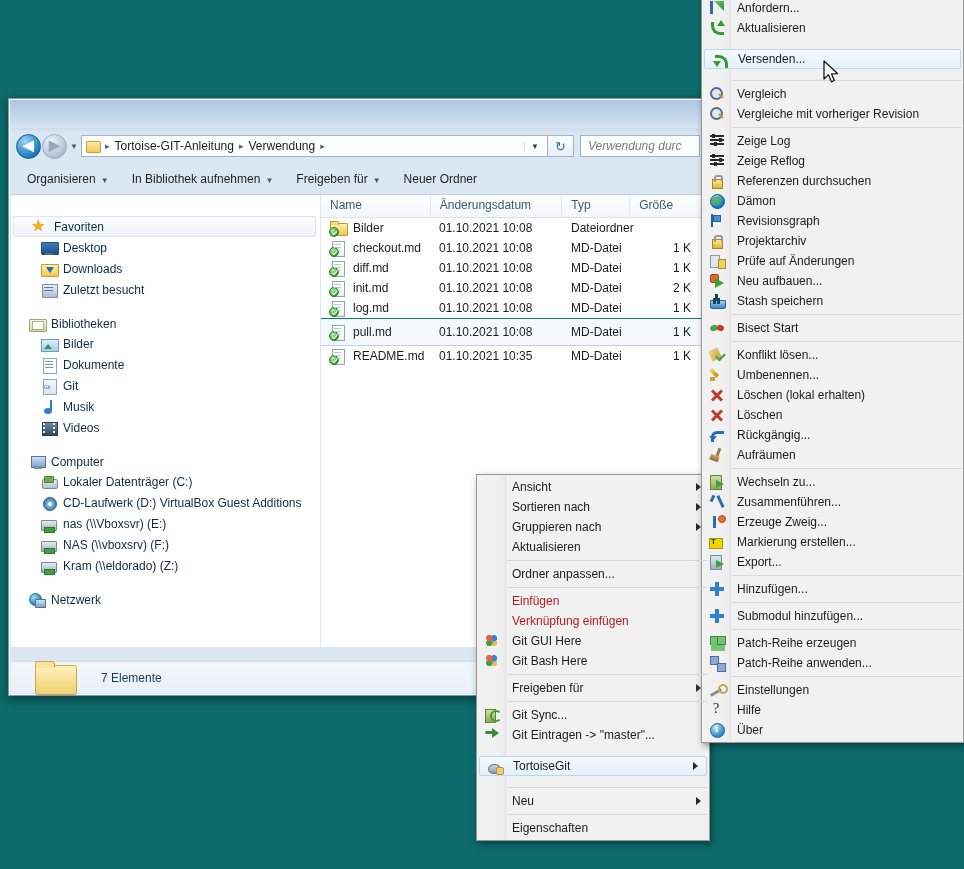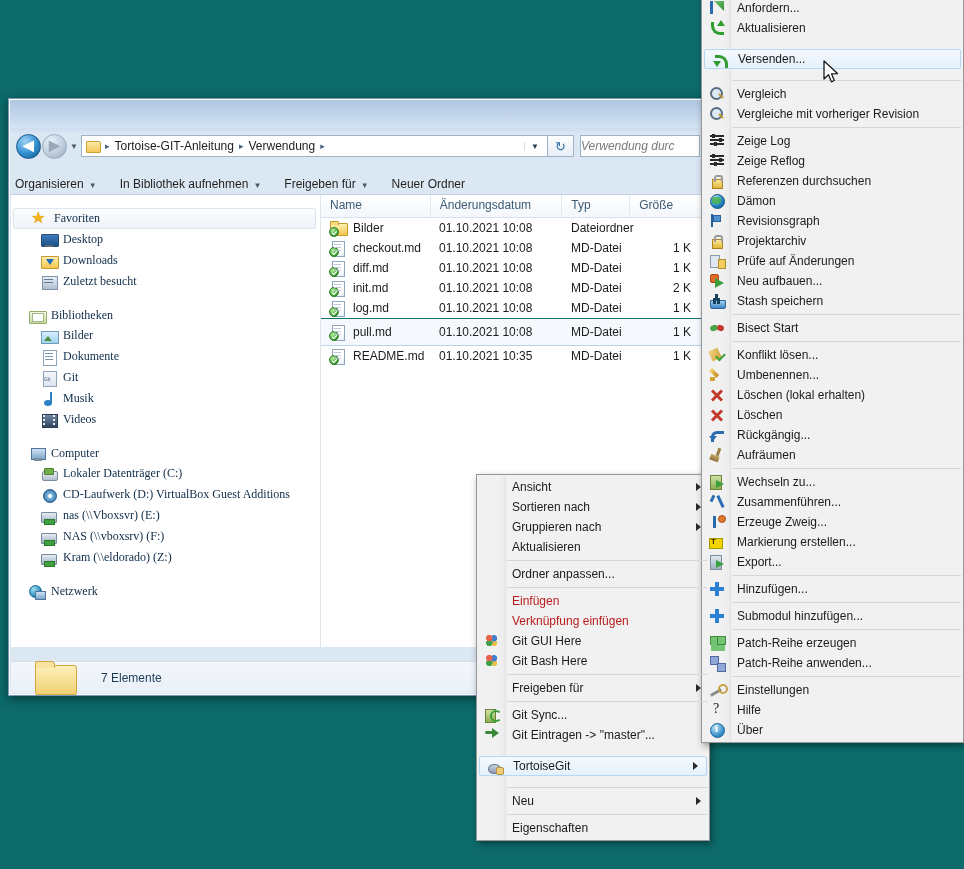--- a/index.html
+++ b/index.html
@@ -93,52 +93,52 @@
     width: 26px; height: 22px; flex: 0 0 auto;
     border: 1px solid #9cb3c9; border-left: none;
     background: linear-gradient(to bottom,#fdfdfe,#e7eef6);
     display: flex; align-items: center; justify-content: center;
     color: #2f6fa8; font-size: 13px;
   }
   .searchbox {
     width: 120px; height: 22px; flex: 0 0 auto;
     margin-left: 6px;
     background: #fff; border: 1px solid #9cb3c9;
-    display: flex; align-items: center; 
+    display: flex; align-items: center; padding-left: 7px;
     color: #7b7b7b; font-style: italic; font-size: 12px;
     overflow: hidden; white-space: nowrap;
   }
 
   
   .toolbar-row {
     position: absolute; left: 0; top: 64px; right: 0; height: 31px;
-    display: flex; align-items: flex-end;
+    display: flex; align-items: center;
+    padding-left: 12px;
     border-bottom: 1px solid #c2d0e0;
   }
   .tb-item {
     font-size: 12px; color: #1f1f1f;
     padding: 3px 10px 3px 5px;
     margin-right: 8px;
     white-space: nowrap;
   }
   .tb-item .caret { font-size: 8px; color: #4a5a6b; margin-left: 5px; }
 
   
   .body-area {
     position: absolute; left: 1px; top: 95px; right: 1px; bottom: 47px;
     display: flex;
     background: #fff;
   }
   .navpane {
     width: 310px; flex: 0 0 auto;
     background: #ffffff;
     border-right: 1px solid #dde5ee;
-    padding-top: 13px;
+    padding-top: 21px;
     overflow: hidden;
-    font-family: Liberation Serif, serif;
   }
   .nav-group {
     display: flex; align-items: center;
     height: 19px; padding-left: 18px;
     font-size: 12px; color: #0d2b47;
   }
   .nav-group.favorites {
     background: linear-gradient(to bottom,#fcfdfe,#eef3f9);
     border: 1px solid #dde6f0;
     margin: 0 4px 0 2px; height: 21px; border-radius: 2px;

